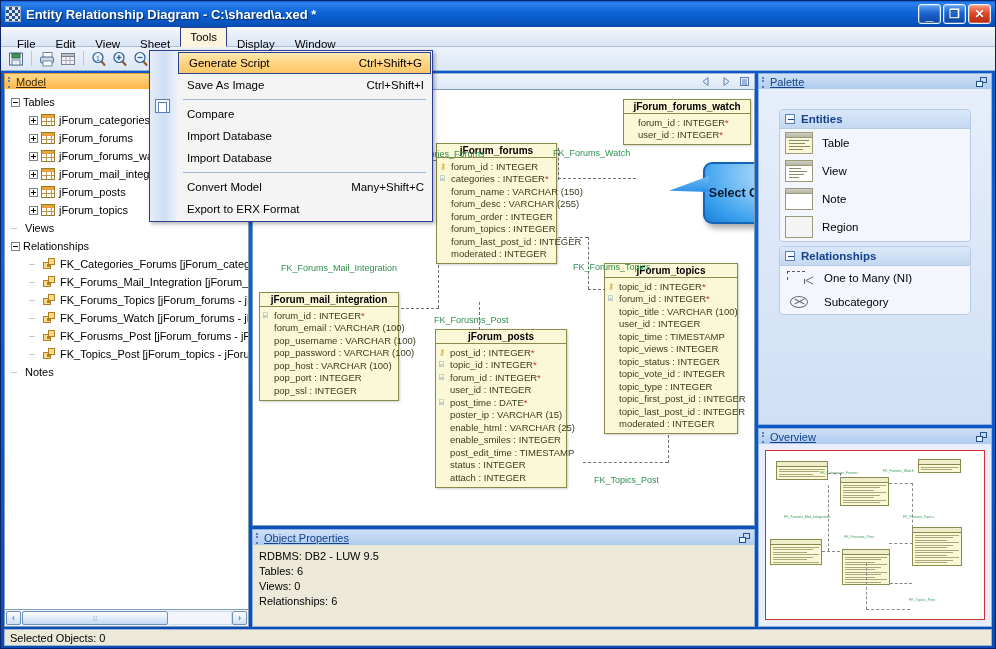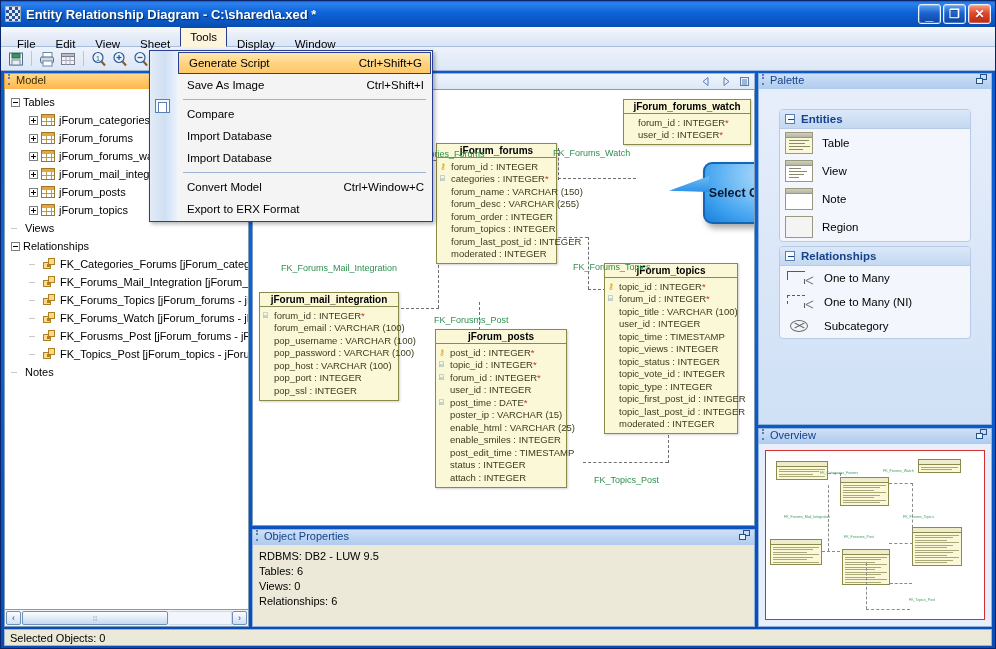--- a/index.html
+++ b/index.html
@@ -68,24 +68,24 @@
   #toolbar {
     height:24px; flex:none; display:flex; align-items:center; gap:3px; padding-left:6px;
     background: linear-gradient(to bottom,#eef3fb,#dde7f6);
     border-bottom:1px solid #9db4d2;
   }
   .tbicon { width:18px; height:18px; position:relative; }
   .tbsep { width:1px; height:15px; background:#b6c6dd; margin:0 3px; }
   
   #body { flex:1; display:flex; min-height:0; padding:2px 3px 0 3px; gap:3px; }
   .panel-title {
-    height:16px; display:flex; align-items:flex-start; padding:0 4px 0 3px;
+    height:16px; display:flex; align-items:center; padding:0 4px 0 3px;
     font-size:11px; color:#15428b;
     background: linear-gradient(to bottom,#cfe0f7,#aecbee);
-    border:1px solid #8fb3dd; border-bottom:none;
+    border:1px solid #8fb3dd; border-bottom:none;text-decoration:underline;
   }
   .panel-title.orange {
     background: linear-gradient(to bottom,#ffd98a,#ffb64a);
     border-color:#e09b30; color:#3a2a00;
   }
   .grip { width:3px; height:9px; margin-right:5px; position:relative; flex:none; }
   .grip::before, .grip::after {
     content:''; position:absolute; left:0; width:2px; height:2px; background:#5a7fb5;
   }
   .grip::before { top:0; box-shadow:0 3px 0 #5a7fb5; }
@@ -822,30 +822,20 @@
                 <span class="sw region"></span>
                 <span class="lbl">Region</span>
               </div>
             </div>
             <div class="pgroup">
               <div class="pgroup-hd">
                 <span class="collapse-box"></span>
                 <span>Relationships</span>
               </div>
               <div class="pitem">
-                <span class="lineart">
-                  <i class="t"></i>
-                  <i class="c"></i>
-                  <svg class="crow" width="10" height="10" viewBox="0 0 10 10">
-                    <polyline points="9,1 1,5 9,9" fill="none" stroke="#5a5a5a"></polyline>
-                  </svg>
-                </span>
-                <span class="lbl">One to Many</span>
-              </div>
-              <div class="pitem">
                 <span class="lineart ni">
                   <i class="t"></i>
                   <i class="c"></i>
                   <svg class="crow" width="10" height="10" viewBox="0 0 10 10">
                     <polyline points="9,1 1,5 9,9" fill="none" stroke="#5a5a5a"></polyline>
                   </svg>
                 </span>
                 <span class="lbl">One to Many (NI)</span>
               </div>
               <div class="pitem">
@@ -978,21 +968,21 @@
         </div>
         <div class="mi">
           <span>Import Database</span>
         </div>
         <div class="mi">
           <span>Import Database</span>
         </div>
         <div class="msep"></div>
         <div class="mi">
           <span>Convert Model</span>
-          <span class="acc">Ctrl+Window+C</span>
+          <span class="acc">Many+Shift+C</span>
         </div>
         <div class="mi">
           <span>Export to ERX Format</span>
         </div>
       </div>
   </div>
 
 </div>
 
 </body></html>

